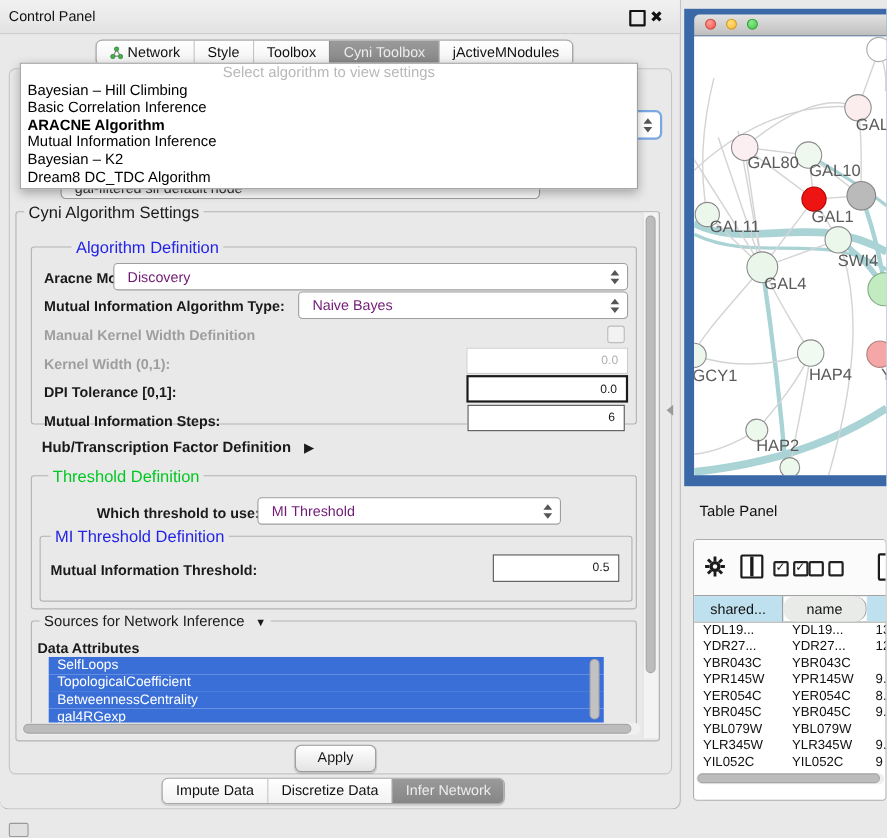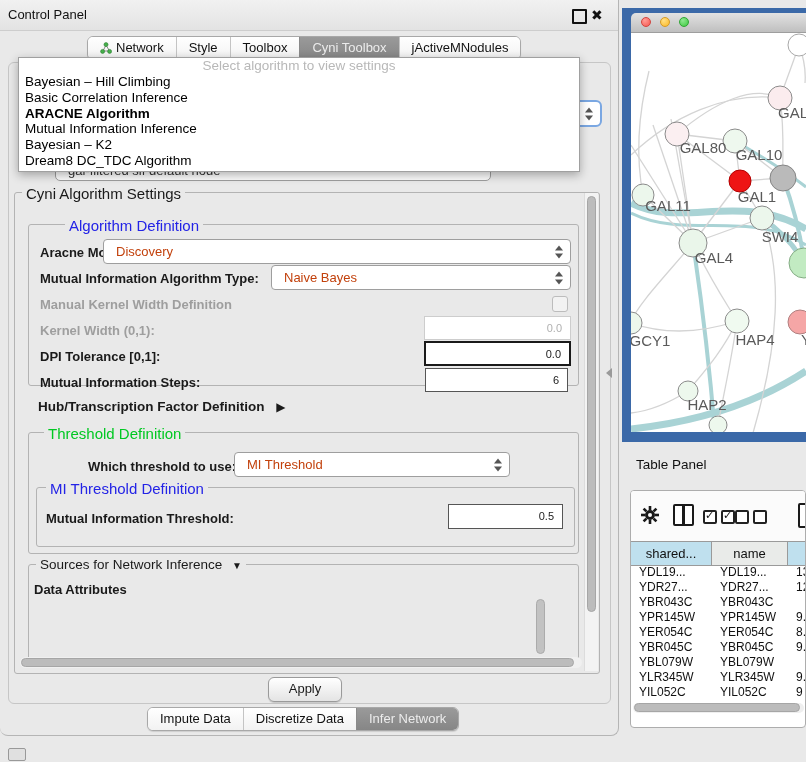--- a/index.html
+++ b/index.html
@@ -24,21 +24,21 @@
   .tab:first-child{border-left:none;}
   .tab.sel{background:linear-gradient(#9a9a9a,#868686);color:#ececec;border-left-color:#8a8a8a;}
   
   .content-panel{left:8px;top:62px;width:601px;height:640px;border:1px solid #c6c6c6;border-radius:6px;background:#e9e9e9;}
   
   .popup{left:18px;top:57px;width:560px;background:#ffffff;border:1px solid #a0a0a0;
          box-shadow:0 3px 9px rgba(0,0,0,.30);z-index:50;padding-bottom:2px;}
   .popup-prompt{height:16px;line-height:16px;text-align:center;color:#b8b8b8;font-size:13.5px;}
   .popup-item{height:15.8px;line-height:15.8px;padding-left:6px;font-size:13.5px;color:#000;white-space:nowrap;}
   
-  .combo{background:#fff;border:1px solid #9e9e9e;border-radius:4px;font-size:13px;color:#c2410c;
+  .combo{background:#fff;border:1px solid #9e9e9e;border-radius:4px;font-size:13px;color:#701a75;
          line-height:23px;padding-left:12px;box-sizing:border-box;white-space:nowrap;}
   .arrows{position:absolute;right:6px;top:50%;width:9px;height:13px;transform:translateY(-50%);}
   .arrows:before{content:"";position:absolute;top:0;left:0;border-left:4px solid transparent;border-right:4px solid transparent;border-bottom:5px solid #555;}
   .arrows:after{content:"";position:absolute;bottom:0;left:0;border-left:4px solid transparent;border-right:4px solid transparent;border-top:5px solid #555;}
   .field{background:#fff;font-size:11px;line-height:23px;text-align:right;padding-right:8px;box-sizing:border-box;}
   
   .group{border:1px solid #b3b3b3;border-radius:3px;}
   .group-label{font-size:15px;background:#e9e9e9;padding:0 4px;white-space:nowrap;z-index:2;}
   .blue-t{color:#2323e6;}
   .green-t{color:#00c822;}
@@ -168,21 +168,21 @@
       <span class="mini-cb checked"></span><span class="mini-cb checked"></span>
     </div>
     <div class="abs" style="left:104px;top:19px;">
       <span class="mini-cb"></span><span class="mini-cb"></span>
     </div>
     <div class="abs" style="left:167px;top:12px;width:16px;height:21px;border:2.5px solid #1a1a1a;border-radius:2px;background:#fff;"></div>
   </div>
 
   <div class="thead">
     <div class="th" style="width:81px;background:#bfe0ee;">shared...</div>
-    <div class="th" style="width:76px;background:#e9ebe9;">name</div>
+    <div class="th" style="width:76px;background:#e9ebe9;border-radius:11px;">name</div>
     <div class="th" style="width:60px;background:#bfe0ee;">A</div>
   </div>
 
   <div class="abs" style="left:0;top:74px;width:240px;height:137px;overflow:hidden;">
       <div class="trow">
         <div class="tc" style="width: 81px;">YDL19...</div>
         <div class="tc" style="width: 76px;">YDL19...</div>
         <div class="tc" style="width: 60px;">13</div>
       </div>
       <div class="trow">
@@ -342,20 +342,26 @@
   <div class="abs lbl" style="left:46px;top:511px;">Mutual Information Threshold:</div>
   <div class="abs field" style="left:448px;top:504px;width:115px;height:25px;border:1px solid #555;">0.5</div>
 
   <div class="abs group" style="left:28px;top:564px;width:549px;height:94px;"></div>
   <div class="abs group-label" style="left:36px;top:557px;font-size:13.5px;">
     <span>Sources for Network Inference</span>
     <span class="tri" style="margin-left:6px;">▼</span>
   </div>
   <div class="abs lbl" style="left:34px;top:582px;">Data Attributes</div>
 
+  <div class="abs" style="left:44px;top:597px;width:505px;height:60px;background:#fff;overflow:hidden;">
+      <div class="attr-item">SelfLoops</div>
+      <div class="attr-item">TopologicalCoefficient</div>
+      <div class="attr-item">BetweennessCentrality</div>
+      <div class="attr-item">gal4RGexp</div>
+    </div>
   <div class="abs" style="left:536px;top:599px;width:9px;height:55px;background:#c2c2c2;border:1px solid #ababab;border-radius:5px;box-sizing:border-box;"></div>
 
   <div class="abs" style="left:20px;top:657px;width:562px;height:11px;background:#f0f0f0;border-radius:6px;">
     <div class="sb-thumb abs" style="left:1px;top:1px;width:553px;height:9px;box-sizing:border-box;"></div>
   </div>
 
   <div class="abs push-btn" style="left:268px;top:677px;width:72px;height:23px;">Apply</div>
 
   <div class="abs tabbar" style="left:147px;top:707px;">
     <div class="tab">

